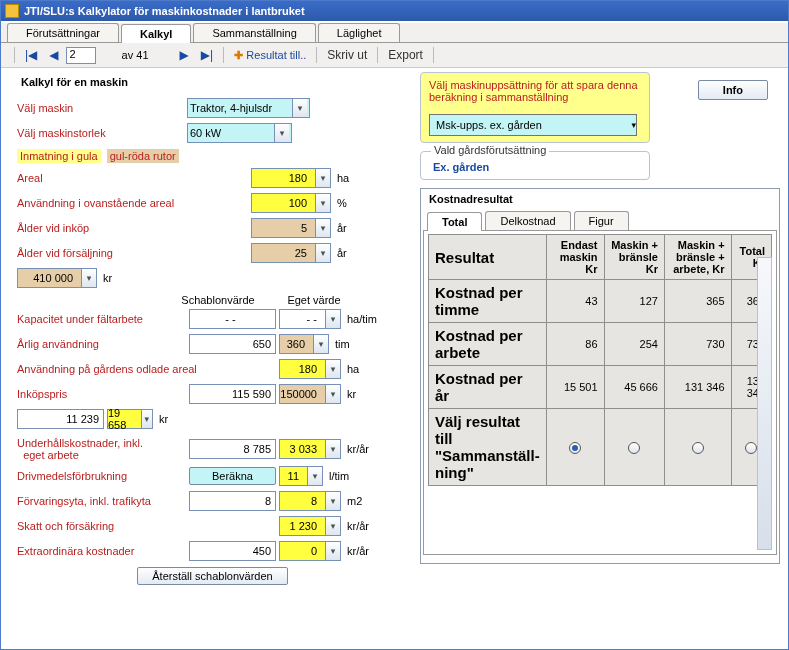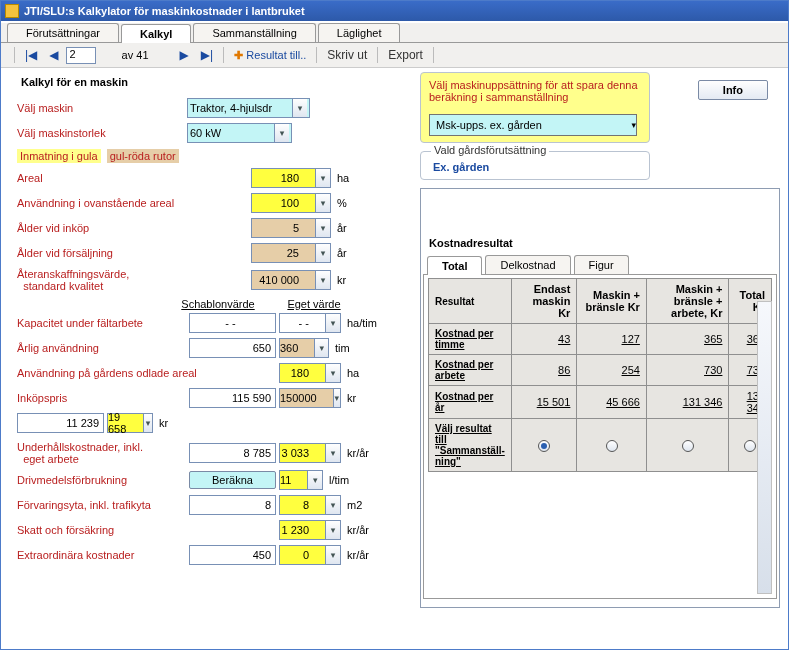--- a/index.html
+++ b/index.html
@@ -17,49 +17,49 @@
   .content { display:flex; padding:4px 8px 8px 8px; position:relative;}
   .left { width:410px; padding-right:10px; padding-left:8px;}
   .right { flex:1; padding-left:2px; position:relative;}
   .sectitle { font-weight:bold; margin:4px 0 10px 4px;}
   .row { display:flex; align-items:center; margin-bottom:5px;}
   .lbl { width:170px;}
   .redlbl { color:#b92020;}
   .sel { border:1px solid #7890b5; background:#c3f5f6; height:20px; padding:1px 2px; display:flex; align-items:center; justify-content:space-between;}
   .sel .arrow-btn, .valinp .arrow-btn { width:15px; height:18px; border-left:1px solid #7890b5; background:linear-gradient(#fefefe,#dfe6f0); display:flex; align-items:center; justify-content:center; color:#455; font-size:9px;}
   .valinp { border:1px solid #7890b5; height:20px; display:flex; align-items:center; justify-content:flex-end;}
-  .valinp .txt { padding-right:16px;}
+  .valinp .txt { padding-right:8px;}
   .unitcol { width:36px; margin-left:6px;}
   .yellow { background:#ffff3f;}
   .tan    { background:#e6cea8;}
   .white  { background:#fff;}
   .hl-yellow{ background:#ffff8c; padding:1px 3px; display:inline-block;}
   .hl-tan{ background:#e6cea8; padding:1px 3px; display:inline-block;}
   .colhdr { display:flex; justify-content:flex-end; margin:6px 0 3px 0;}
-  .colhdr span{ width:92px; text-align:center; text-decoration:underline;}
+  .colhdr span{ width:92px; text-align:center; }
   .twoval-label { width:172px;}
   .whiteinp { border:1px solid #7890b5; background:#fff; width:87px; height:20px; text-align:right; padding-right:4px; display:flex; align-items:center; justify-content:flex-end;}
   .btn { border:1px solid #7a8aa5; background:linear-gradient(#fefefe,#e4eaf3); padding:2px 14px; border-radius:2px; cursor:pointer;}
   .infobtn { position:absolute; top:8px; right:12px; font-weight:bold; padding:3px 24px;}
   .group { border:1px solid #b9c3d1; border-radius:4px; padding:6px 8px; margin-bottom:8px; position:relative;}
   .group .gtitle { position:absolute; top:-8px; left:10px; background:#fff; padding:0 3px; color:#333;}
   .group.yellowbg { background:#ffff8c;}
   .mdrop { border:1px solid #737373; background:#c3f5f6; height:22px; display:flex; align-items:center; justify-content:space-between; padding-left:6px; margin-top:11px; width:208px;}
   .configtxt { color:#1a4aa0; font-weight:bold; margin:3px 0 0 4px;}
   .resgroup { border:1px solid #8e9cb2; padding:2px 2px 8px 2px;}
-  .resgroup .gtitle2 { font-weight:bold; padding:2px 4px 6px 6px; display:block;margin-top:44px;}
+  .resgroup .gtitle2 { font-weight:bold; padding:2px 4px 6px 6px; display:block;}
   .rtabs { display:flex; padding-left:4px; position:relative; border-bottom:1px solid #999; z-index:1;}
   .rtabs .rtab { padding:3px 14px; border:1px solid #999; border-bottom:none; margin-right:3px; background:#f6f4f1; border-radius:3px 3px 0 0; cursor:pointer;}
   .rtabs .rtab.active { background:#fff; font-weight:bold; position:relative; top:1px;}
   .rpanel { border:1px solid #999; border-top:none; padding:3px 4px 3px 4px; background:#fff; height:324px;}
   .grid { border-collapse:collapse; width:100%;}
   .grid th, .grid td { border:1px solid #8f8f8f; padding:4px 6px;}
   .grid th { background:#e7e5e1; font-weight:bold; text-align:right;}
-  .grid th.first, .grid td.first { text-align:left; width:78px; font-weight:bold; font-size:10px; background:#e7e5e1;}
-  .grid td { text-align:right; background:#e7e5e1;text-decoration:underline;}
+  .grid th.first, .grid td.first { text-align:left; width:78px; font-weight:bold; font-size:15px; background:#e7e5e1;}
+  .grid td { text-align:right; background:#e7e5e1;}
   .radiocell { text-align:center !important;}
   .radio { width:12px;height:12px;border:1px solid #555;border-radius:50%; display:inline-block; vertical-align:middle; position:relative; background:linear-gradient(#fff,#dfe6ef);}
   .radio.sel::after{content:"";position:absolute;top:2px;left:2px;width:6px;height:6px;border-radius:50%;background:#2a5fb0;}
   .scrollbar{ position:absolute; right:4px; top:26px; bottom:4px; width:15px; background:#e9e9e9; border:1px solid #c0c0c0;}
   .scrollbar .thumb{position:absolute;top:0;left:0;right:0;height:100%;background:linear-gradient(#f6f8fc,#d7dfea);}
   .footerbtn { display:flex; justify-content:center; margin-top:6px;}
   .arrowchar{font-size:9px;}
 </style>
 </head>
 <body>
@@ -150,23 +150,20 @@
       </div>
       <div class="row">
         <span class="redlbl" style="width:234px;">Ålder vid försäljning</span>
         <div class="valinp tan" style="width:80px;">
             <span class="txt">25</span>
             <span class="arrow-btn arrowchar">▾</span>
           </div>
         <span class="unitcol">år</span>
       </div>
       <div class="row">
-        <span class="redlbl" style="width:234px;">
-          <span>Återanskaffningsvärde,</span><br>&nbsp;&nbsp;<span>standard kvalitet</span>
-        </span>
         <div class="valinp tan" style="width:80px;">
             <span class="txt">410 000</span>
             <span class="arrow-btn arrowchar">▾</span>
           </div>
         <span class="unitcol">kr</span>
       </div>
 
       <div class="colhdr" style="padding-right:48px;">
         <span>Schablonvärde</span>
         <span style="margin-left:4px;">Eget värde</span>
@@ -254,20 +251,23 @@
       <div class="row">
         <span class="twoval-label redlbl">Extraordinära kostnader</span>
         <div class="whiteinp">450</div>
         <div class="valinp yellow" style="width:62px;margin-left:3px;">
             <span class="txt">0</span>
             <span class="arrow-btn arrowchar">▾</span>
           </div>
         <span class="unitcol">kr/år</span>
       </div>
 
+      <div class="footerbtn">
+        <div class="btn">Återställ schablonvärden</div>
+      </div>
     </div>
 
     <div class="right">
       <div class="btn infobtn">Info</div>
 
       <div class="group yellowbg" style="width:230px;">
         <span class="redlbl">Välj maskinuppsättning för att spara denna beräkning i sammanställning</span>
         <div class="mdrop">
           <span>Msk-upps. ex. gården</span>
           <span class="arrow-btn arrowchar">▾</span>

